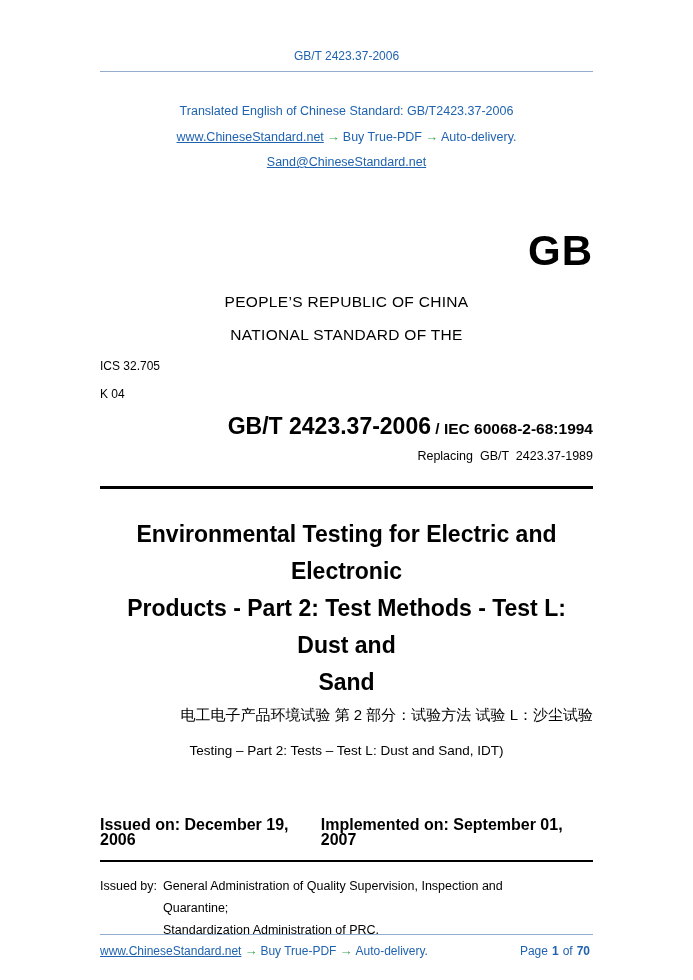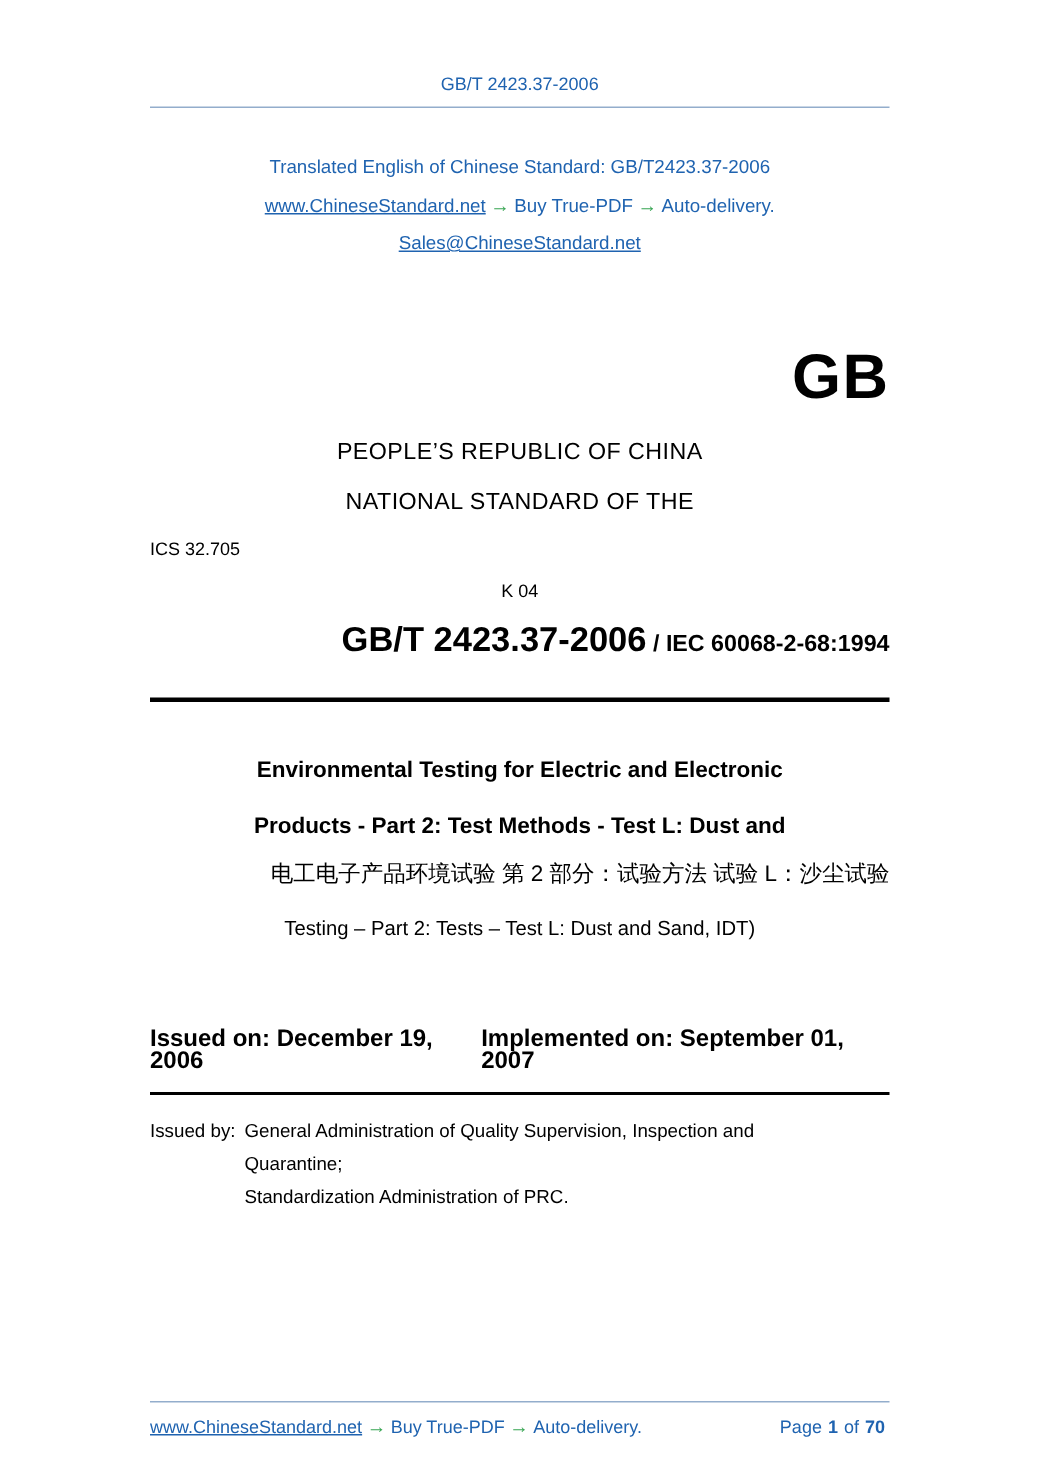--- a/index.html
+++ b/index.html
@@ -23,27 +23,27 @@
   .header-rule{margin-top:8px;border-top:1px solid var(--rule);height:0;}
   .promo{margin-top:32px;text-align:center;color:var(--blue);font-size:12.5px;}
   .promo-line{line-height:15px;margin-bottom:10px;}
   a.link{color:var(--blue);text-decoration:underline;cursor:pointer;}
   .arrow{color:var(--green);padding:0 3px;font-size:13px;}
   .gb-logo{margin-top:58px;text-align:right;font-size:42px;line-height:46px;font-weight:bold;letter-spacing:1px;}
   .national{text-align:center;font-size:15.5px;line-height:19px;letter-spacing:0.3px;}
   .national.first{margin-top:14px;}
   .national.second{margin-top:18px;}
   .ics{margin-top:15px;font-size:12px;line-height:15px;}
-  .kcode{margin-top:13px;font-size:12px;line-height:15px;text-align:center;}
+  .kcode{margin-top:13px;font-size:12px;line-height:15px;}
   .std-number{margin-top:11px;text-align:right;line-height:27px;white-space:pre;}
   .std-main{font-size:23px;font-weight:bold;}
   .std-suffix{font-size:15.5px;font-weight:bold;}
   .replacing{margin-top:7px;text-align:right;font-size:12.5px;line-height:15px;white-space:pre;}
   .thick-rule{margin-top:22px;border-top:3px solid #000;height:0;}
-  .title-en{margin-top:27px;text-align:center;font-size:15px;font-weight:bold;line-height:37px;}
+  .title-en{margin-top:27px;text-align:center;font-size:23px;font-weight:bold;line-height:37px;}
   .title-zh{margin-top:4px;text-align:right;font-size:15px;line-height:19px;}
   .idt{margin-top:13px;text-align:center;font-size:13.5px;line-height:28px;}
   .dates{margin-top:52px;display:flex;justify-content:space-between;font-size:16px;line-height:15px;font-weight:bold;}
   .dates-rule{margin-top:13px;border-top:2px solid #000;height:0;}
   .issuer{margin-top:13px;display:flex;font-size:12.5px;line-height:22px;font-weight:normal;}
   .issuer-label{white-space:pre;}
   .issuer-body{margin-left:6px;}
   .footer{
     position:absolute;left:100px;right:100px;bottom:22px;
     border-top:1px solid var(--rule);padding-top:9px;
@@ -57,38 +57,40 @@
 <body>
 
 <div class="page">
 
   <div class="header-code">GB/T 2423.37-2006</div>
   <div class="header-rule"></div>
 
   <div class="promo">
     <div class="promo-line">Translated English of Chinese Standard: GB/T2423.37-2006</div>
     <div class="promo-line"><a class="link">www.ChineseStandard.net</a><span class="arrow">→</span><span>Buy True-PDF</span><span class="arrow">→</span><span>Auto-delivery.</span></div>
-    <div class="promo-line"><a class="link">Sales@ChineseStandard.net</a></div>
+    <div class="promo-line"><a class="link">Sand@ChineseStandard.net</a></div>
   </div>
 
   <div class="gb-logo">GB</div>
 
   <div class="national second">PEOPLE’S REPUBLIC OF CHINA</div>
   <div class="national first">NATIONAL STANDARD OF THE</div>
 
   <div class="ics">ICS 32.705</div>
   <div class="kcode">K 04</div>
 
   <div class="std-number"><span class="std-main">GB/T 2423.37-2006</span><span class="std-suffix"> / IEC 60068-2-68:1994</span></div>
+  <div class="replacing">Replacing  GB/T  2423.37-1989</div>
 
   <div class="thick-rule"></div>
 
   <div class="title-en">
     <div>Environmental Testing for Electric and Electronic</div>
     <div>Products - Part 2: Test Methods - Test L: Dust and</div>
+    <div>Sand</div>
   </div>
 
   <div class="title-zh">电工电子产品环境试验 第 2 部分：试验方法 试验 L：沙尘试验</div>
 
   <div class="idt">
     <div>Testing – Part 2: Tests – Test L: Dust and Sand, IDT)</div>
   </div>
 
   <div class="dates">
     <span>Issued on: December 19, 2006</span>

